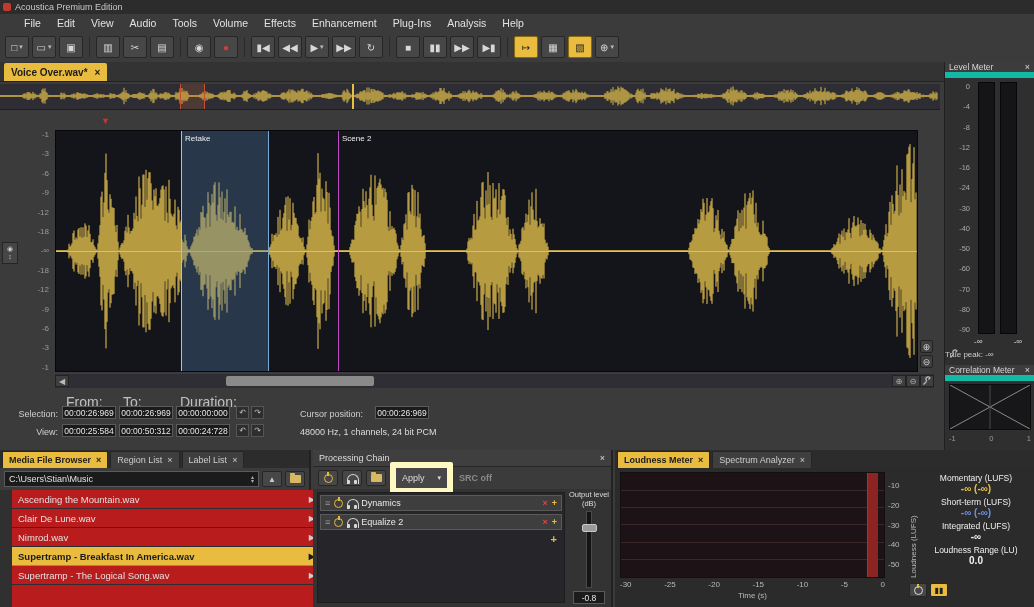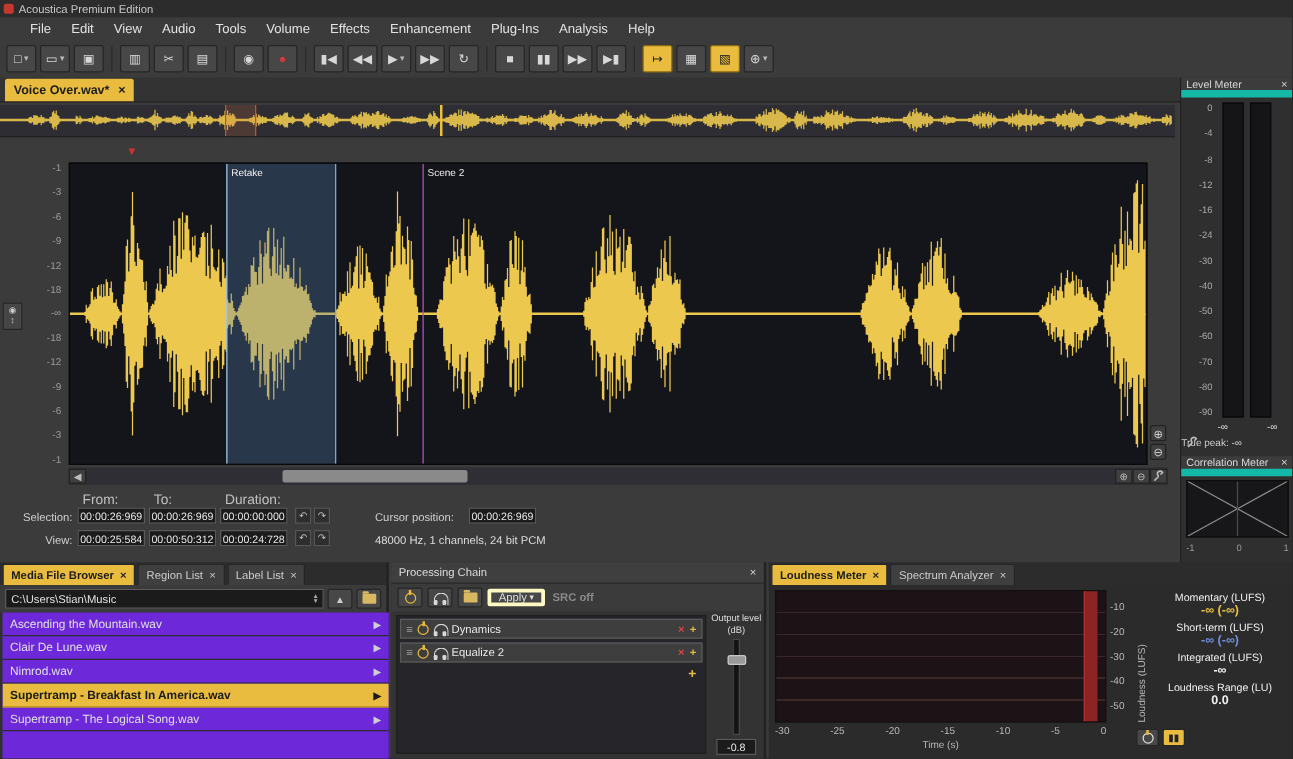--- a/index.html
+++ b/index.html
@@ -49,49 +49,49 @@
 .lbl-scene{position:absolute;left:286px;top:3px;font-size:8px;color:#f0f0f0;z-index:2}
 .zoomcol{position:absolute;left:919px;top:20px;width:15px;height:242px;display:flex;flex-direction:column;justify-content:flex-end;align-items:center;gap:2px;padding-bottom:4px}
 .zbtn{width:13px;height:13px;background:#3f3f3f;border:1px solid #222;color:#ccc;font-size:9px;display:flex;align-items:center;justify-content:center;border-radius:2px}
 .scrollrow{position:absolute;left:55px;top:264px;width:879px;height:14px;background:#2e2e34;display:flex;align-items:center}
 .sbtn{width:14px;height:12px;background:#3f3f3f;border:1px solid #222;color:#bbb;font-size:8px;display:flex;align-items:center;justify-content:center;flex:none}
 .strack{position:relative;flex:1;height:12px}
 .sthumb{position:absolute;left:157px;top:1px;width:148px;height:10px;background:#8a8a8a;border-radius:2px}
 
 
 .info{position:absolute;left:0;top:390px;width:944px;height:60px;background:#3b3b3b;font-size:9px;color:#cfcfcf}
-.ih{position:absolute;top:4px;font-size:11px;color:#c0c0c0}
+.ih{position:absolute;top:4px;font-size:14px;color:#c0c0c0}
 .ih-from{left:66px}.ih-to{left:123px}.ih-dur{left:180px}
 .ilabel{position:absolute;width:56px;text-align:right;color:#cfcfcf}
 .tfield{position:absolute;width:54px;height:13px;background:#1b1b1b;border:1px solid #5a5a5a;color:#e6e6e6;font-size:8.5px;display:flex;align-items:center;justify-content:center}
 .ubtn{position:absolute;width:13px;height:13px;background:#2e2e2e;border:1px solid #555;color:#bbb;font-size:8px;display:flex;align-items:center;justify-content:center}
 .fmt{position:absolute;left:300px;top:37px;color:#dcdcdc}
 
 
 .browser{position:absolute;left:0;top:450px;width:311px;height:157px;background:#303030;border-right:2px solid #222}
 .ptabs{position:absolute;left:0;top:0;width:100%;height:18px;background:#2c2c2c;display:flex;align-items:flex-end;gap:2px;padding-left:2px}
 .ptab{height:17px;background:#3f3f3f;color:#ccc;display:flex;align-items:center;gap:5px;padding:0 6px;font-size:9px;border:1px solid #262626;border-bottom:none;border-radius:2px 2px 0 0}
 .ptab.active{background:#e9bc3f;color:#1c1c1c;font-weight:bold}
 .pathrow{position:absolute;left:0;top:18px;width:100%;height:22px;display:flex;align-items:center;gap:3px;padding:0 4px;background:#3b3b3b}
 .combo{position:relative;flex:1;height:16px;background:#1b1b1b;border:1px solid #5a5a5a;color:#e0e0e0;font-size:9px;display:flex;align-items:center;padding:0 4px}
 .combo .spin{margin-left:auto;display:flex;flex-direction:column;line-height:4px;font-size:6px;color:#aaa}
 .sqbtn{width:20px;height:16px;background:#474747;border:1px solid #262626;color:#ccc;font-size:8px;display:flex;align-items:center;justify-content:center;border-radius:2px;flex:none}
-.filelist{position:absolute;left:2px;top:40px;width:100%;height:117px;background:#6d28d9;overflow:hidden}
+.filelist{position:absolute;left:12px;top:40px;width:100%;height:117px;background:#b91c1c;overflow:hidden}
 .file-row{height:19px;display:flex;align-items:center;padding:0 6px;border-bottom:1px solid #2e2e32;color:#e0e0e0;font-size:9.5px}
 .file-row .fplay{margin-left:auto;font-size:8px;color:#cfcfcf}
 .file-row.selected{background:#e9bc3f;color:#1a1a1a;font-weight:bold;border-bottom-color:#b08820}
 .file-row.selected .fplay{color:#1a1a1a}
 
 
 .chain{position:absolute;left:313px;top:450px;width:300px;height:157px;background:#333;border-right:2px solid #222}
 .phead{position:absolute;left:0;top:0;width:100%;height:17px;background:#3f3f3f;border-bottom:1px solid #262626;display:flex;align-items:center;padding:0 6px;font-size:9px;color:#ddd}
 .phead .x{margin-left:auto}
 .chainbar{position:absolute;left:0;top:17px;width:100%;height:22px;display:flex;align-items:center;gap:4px;padding:0 5px;background:#3b3b3b}
 .cbtn{width:20px;height:16px;background:#474747;border:1px solid #262626;border-radius:2px;display:flex;align-items:center;justify-content:center;color:#d8d8d8}
-.applybtn{height:14px;padding:0 6px;background:#474747;border:3px solid #fef9c3;border-radius:2px;color:#ddd;font-size:9px;display:flex;gap:2px;align-items:center}
+.applybtn{height:32px;padding:0 6px;background:#474747;border:6px solid #fef9c3;border-radius:2px;color:#ddd;font-size:9px;display:flex;gap:13px;align-items:center}
 .applybtn .caret{font-size:7px}
 .srcoff{color:#8a8a8a;font-size:9px;font-weight:bold;margin-left:2px}
 .chainlist{position:absolute;left:4px;top:42px;width:248px;height:111px;background:#26262a;border:1px solid #1e1e1e;padding:2px}
 .chain-row{height:16px;background:#3e3e3e;border:1px solid #5a5a5a;display:flex;align-items:center;gap:4px;padding:0 4px;margin-bottom:3px;font-size:9px}
 .chain-row .handle{color:#999}
 .chain-row .cname{color:#e8e8e8}
 .chain-row .rx{margin-left:auto;color:#e04545;font-weight:bold}
 .chain-row .radd{color:#e9bc3f;font-weight:bold}
 .chain-add{text-align:right;padding-right:8px;color:#e9bc3f;font-weight:bold;font-size:11px}
 .outcol{position:absolute;left:254px;top:40px;width:44px;height:114px;display:flex;flex-direction:column;align-items:center}

